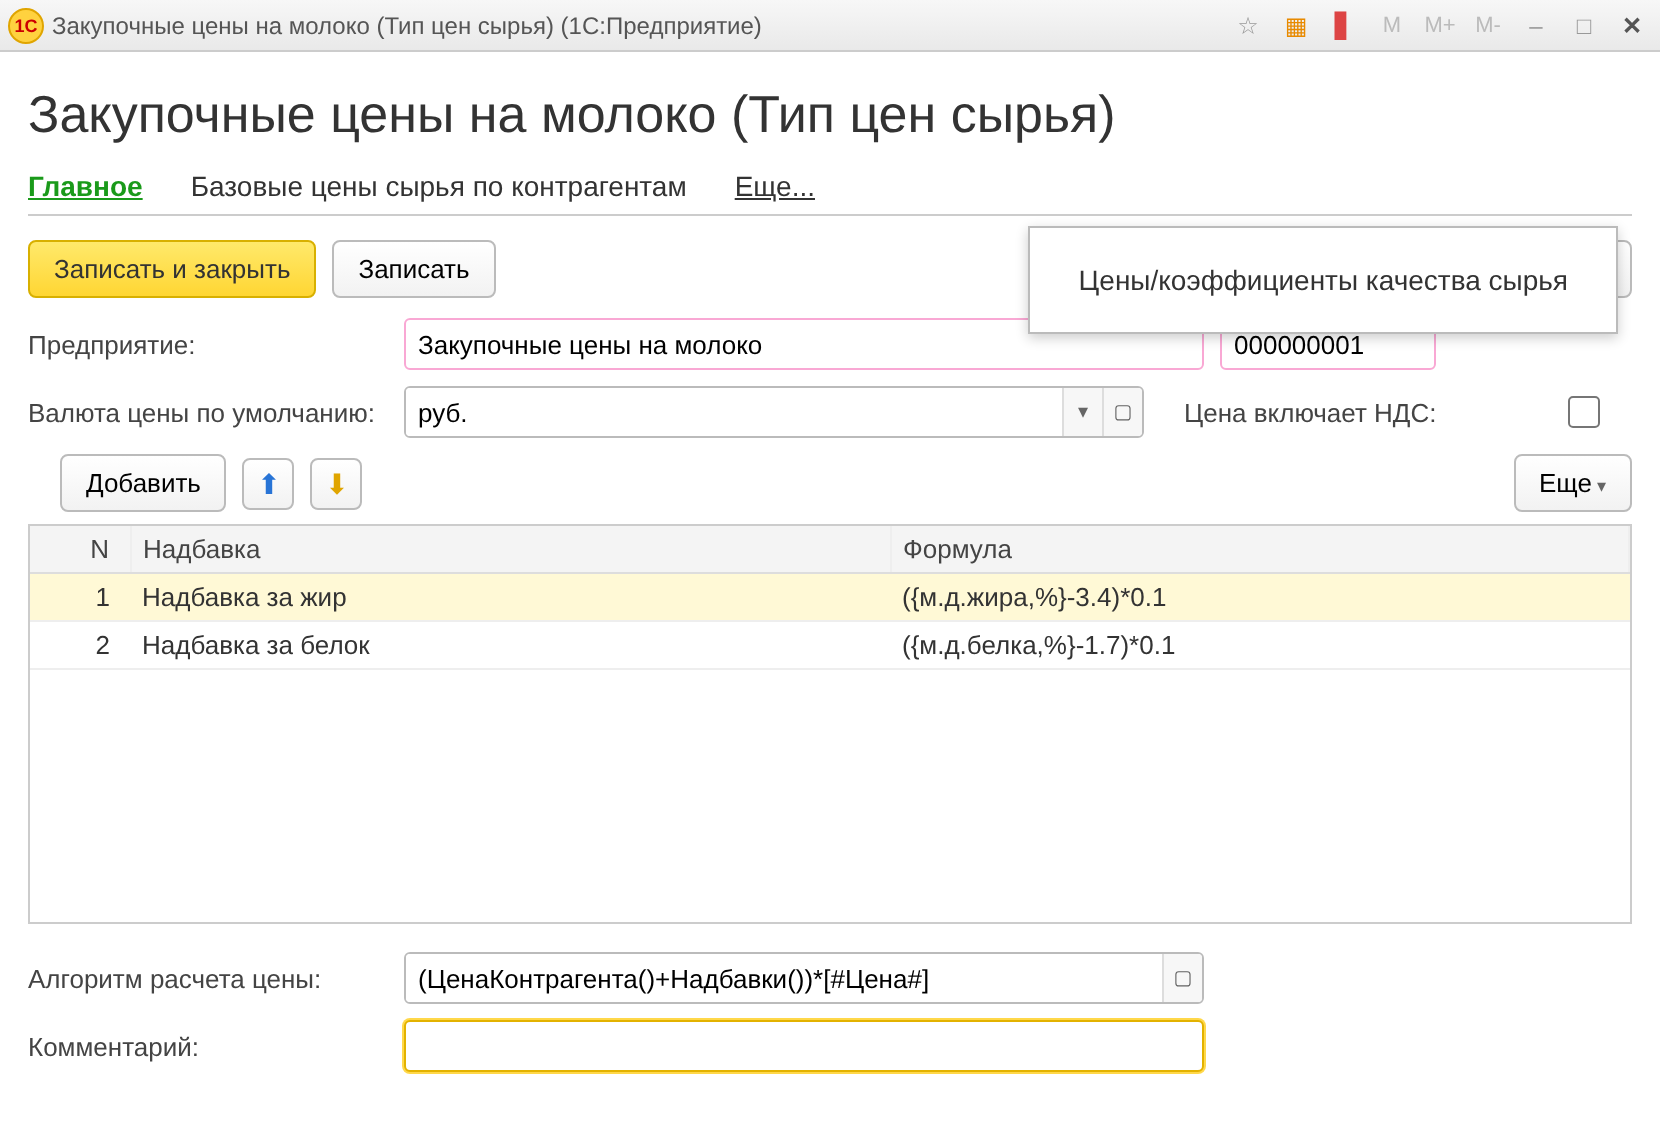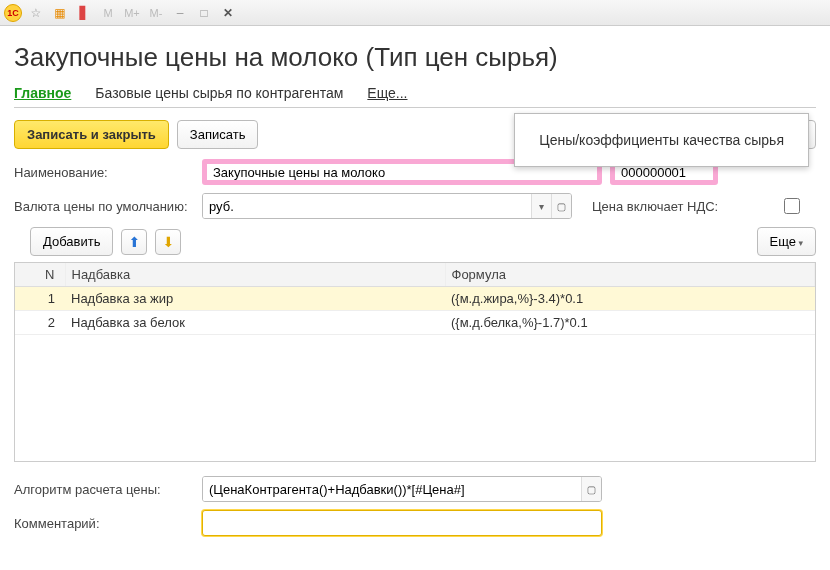--- a/index.html
+++ b/index.html
@@ -89,38 +89,38 @@
     border-radius: 4px;
     padding: 6px 12px;
     background: linear-gradient(#fff,#f2f2f2);
     cursor: pointer;
     font-size: 13px;
     white-space: nowrap;
   }
   .btn.primary {
     background: linear-gradient(#ffe96b,#ffd633);
     border-color: #d8b000;
-    font-weight: bold;
+    font-weight: normal;
     color: #333;
     text-align: center;
   }
   .toolbar1 .hidden-right {
     margin-left: auto;
     display: flex; gap:6px;
   }
   .btn.icon-only { width: 32px; padding: 6px 0; text-align:center; }
   .form-row {
     display: flex;
     align-items: center;
     margin-bottom: 8px;
     gap: 8px;
   }
   .form-row label { width: 180px; color: #444; }
   input[type=text].field {
-    border: 5px solid #f9a8d4;
+    border: 1px solid #f9a8d4;
     border-radius: 3px;
     padding: 4px 6px;
     font-size: 13px;
     height: 26px;
   }
   .field-name { flex: 0 0 400px; }
   .field-code { width: 108px; }
   .code-label { width: auto; margin-left: 10px; }
   .combo {
     display: flex;
@@ -181,20 +181,21 @@
     border: 1px solid #e3b200 !important;
     box-shadow: 0 0 0 1px #ffd84a;
     width: 400px;
   }
 </style>
 </head>
 <body>
 
 <div class="titlebar">
   <span class="app-icon">1C</span>
+  <span class="title">Закупочные цены на молоко (Тип цен сырья)  (1С:Предприятие)</span>
   <span class="tb-icon">☆</span>
   <span class="tb-icon cal1">▦</span>
   <span class="tb-icon cal2">▋</span>
   <span class="tb-icon mem">M</span>
   <span class="tb-icon mem">M+</span>
   <span class="tb-icon mem">M-</span>
   <span class="tb-icon">‒</span>
   <span class="tb-icon">□</span>
   <span class="tb-icon close-x">✕</span>
 </div>
@@ -216,21 +217,21 @@
   <div class="toolbar1">
     <button class="btn primary">Записать и закрыть</button>
     <button class="btn">Записать</button>
     <div class="hidden-right">
       <button class="btn icon-only">&nbsp;</button>
       <button class="btn icon-only">&nbsp;</button>
     </div>
   </div>
 
   <div class="form-row">
-    <label>Наименование:</label>
+    <label>Предприятие:</label>
     <input type="text" class="field field-name" value="Закупочные цены на молоко" style="">
     <input type="text" class="field field-code" value="000000001" style="">
   </div>
 
   <div class="form-row">
     <label>Валюта цены по умолчанию:</label>
     <div class="combo" style="width:370px">
       <input type="text" value="руб." style="">
       <div class="cbtn">▾</div>
       <div class="cbtn">▢</div>

